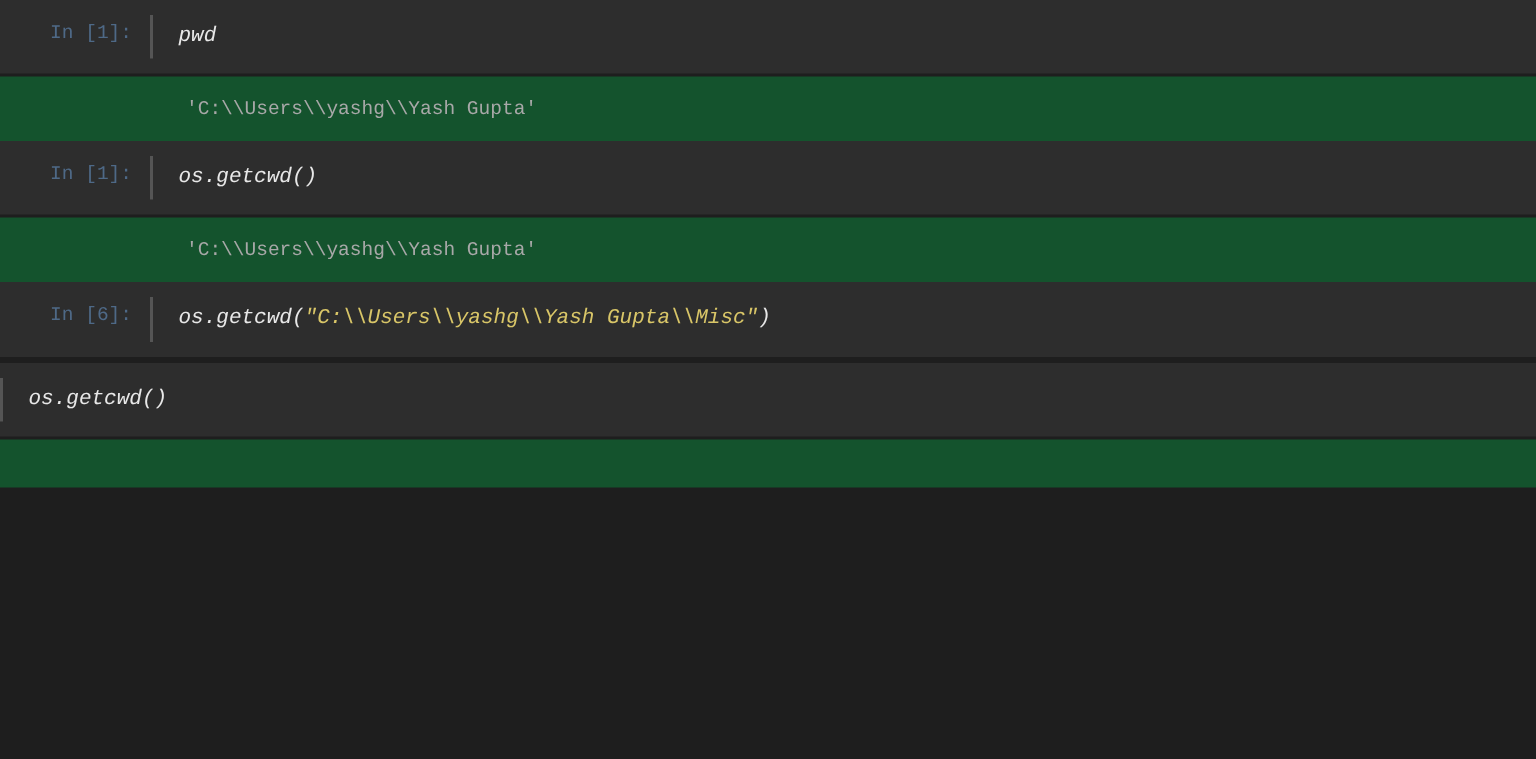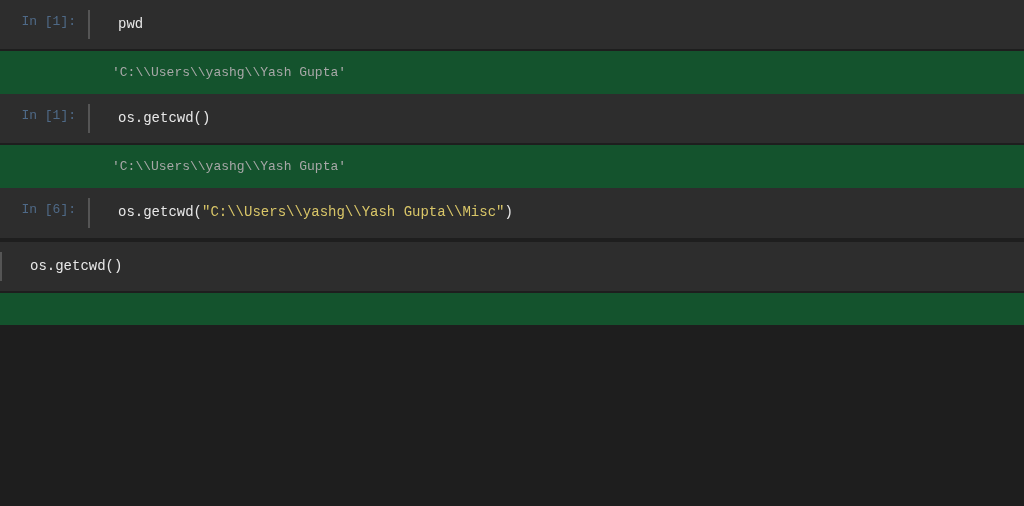--- a/index.html
+++ b/index.html
@@ -23,38 +23,39 @@
     .input-cell {
       background-color: #2d2d2d;
       padding: 10px 0;
       margin-bottom: 2px;
     }
     .output-cell {
       background-color: #14532d;
       padding: 14px 0;
     }
     .prompt-area {
-      width: 88px;
+      width: 100px;
       flex-shrink: 0;
       text-align: right;
       padding-right: 12px;
       padding-top: 4px;
       color: #6a9bd1;
       opacity: 0.55;
       font-size: 13px;
     }
     .prompt-area.output-prompt {
       color: transparent;
     }
     .code-area {
       flex: 1;
-      padding-left: 28px;
+      padding-left: 17px;
       border-left: 2px solid #555;
       padding-top: 2px;
       padding-bottom: 2px;
+      font-style: italic;
     }
     .output-area {
       flex: 1;
       padding-left: 24px;
       color: #a8a8a8;
       font-size: 13px;
     }
     .code-line {
       line-height: 1.8;
       color: #e8e8e8;

